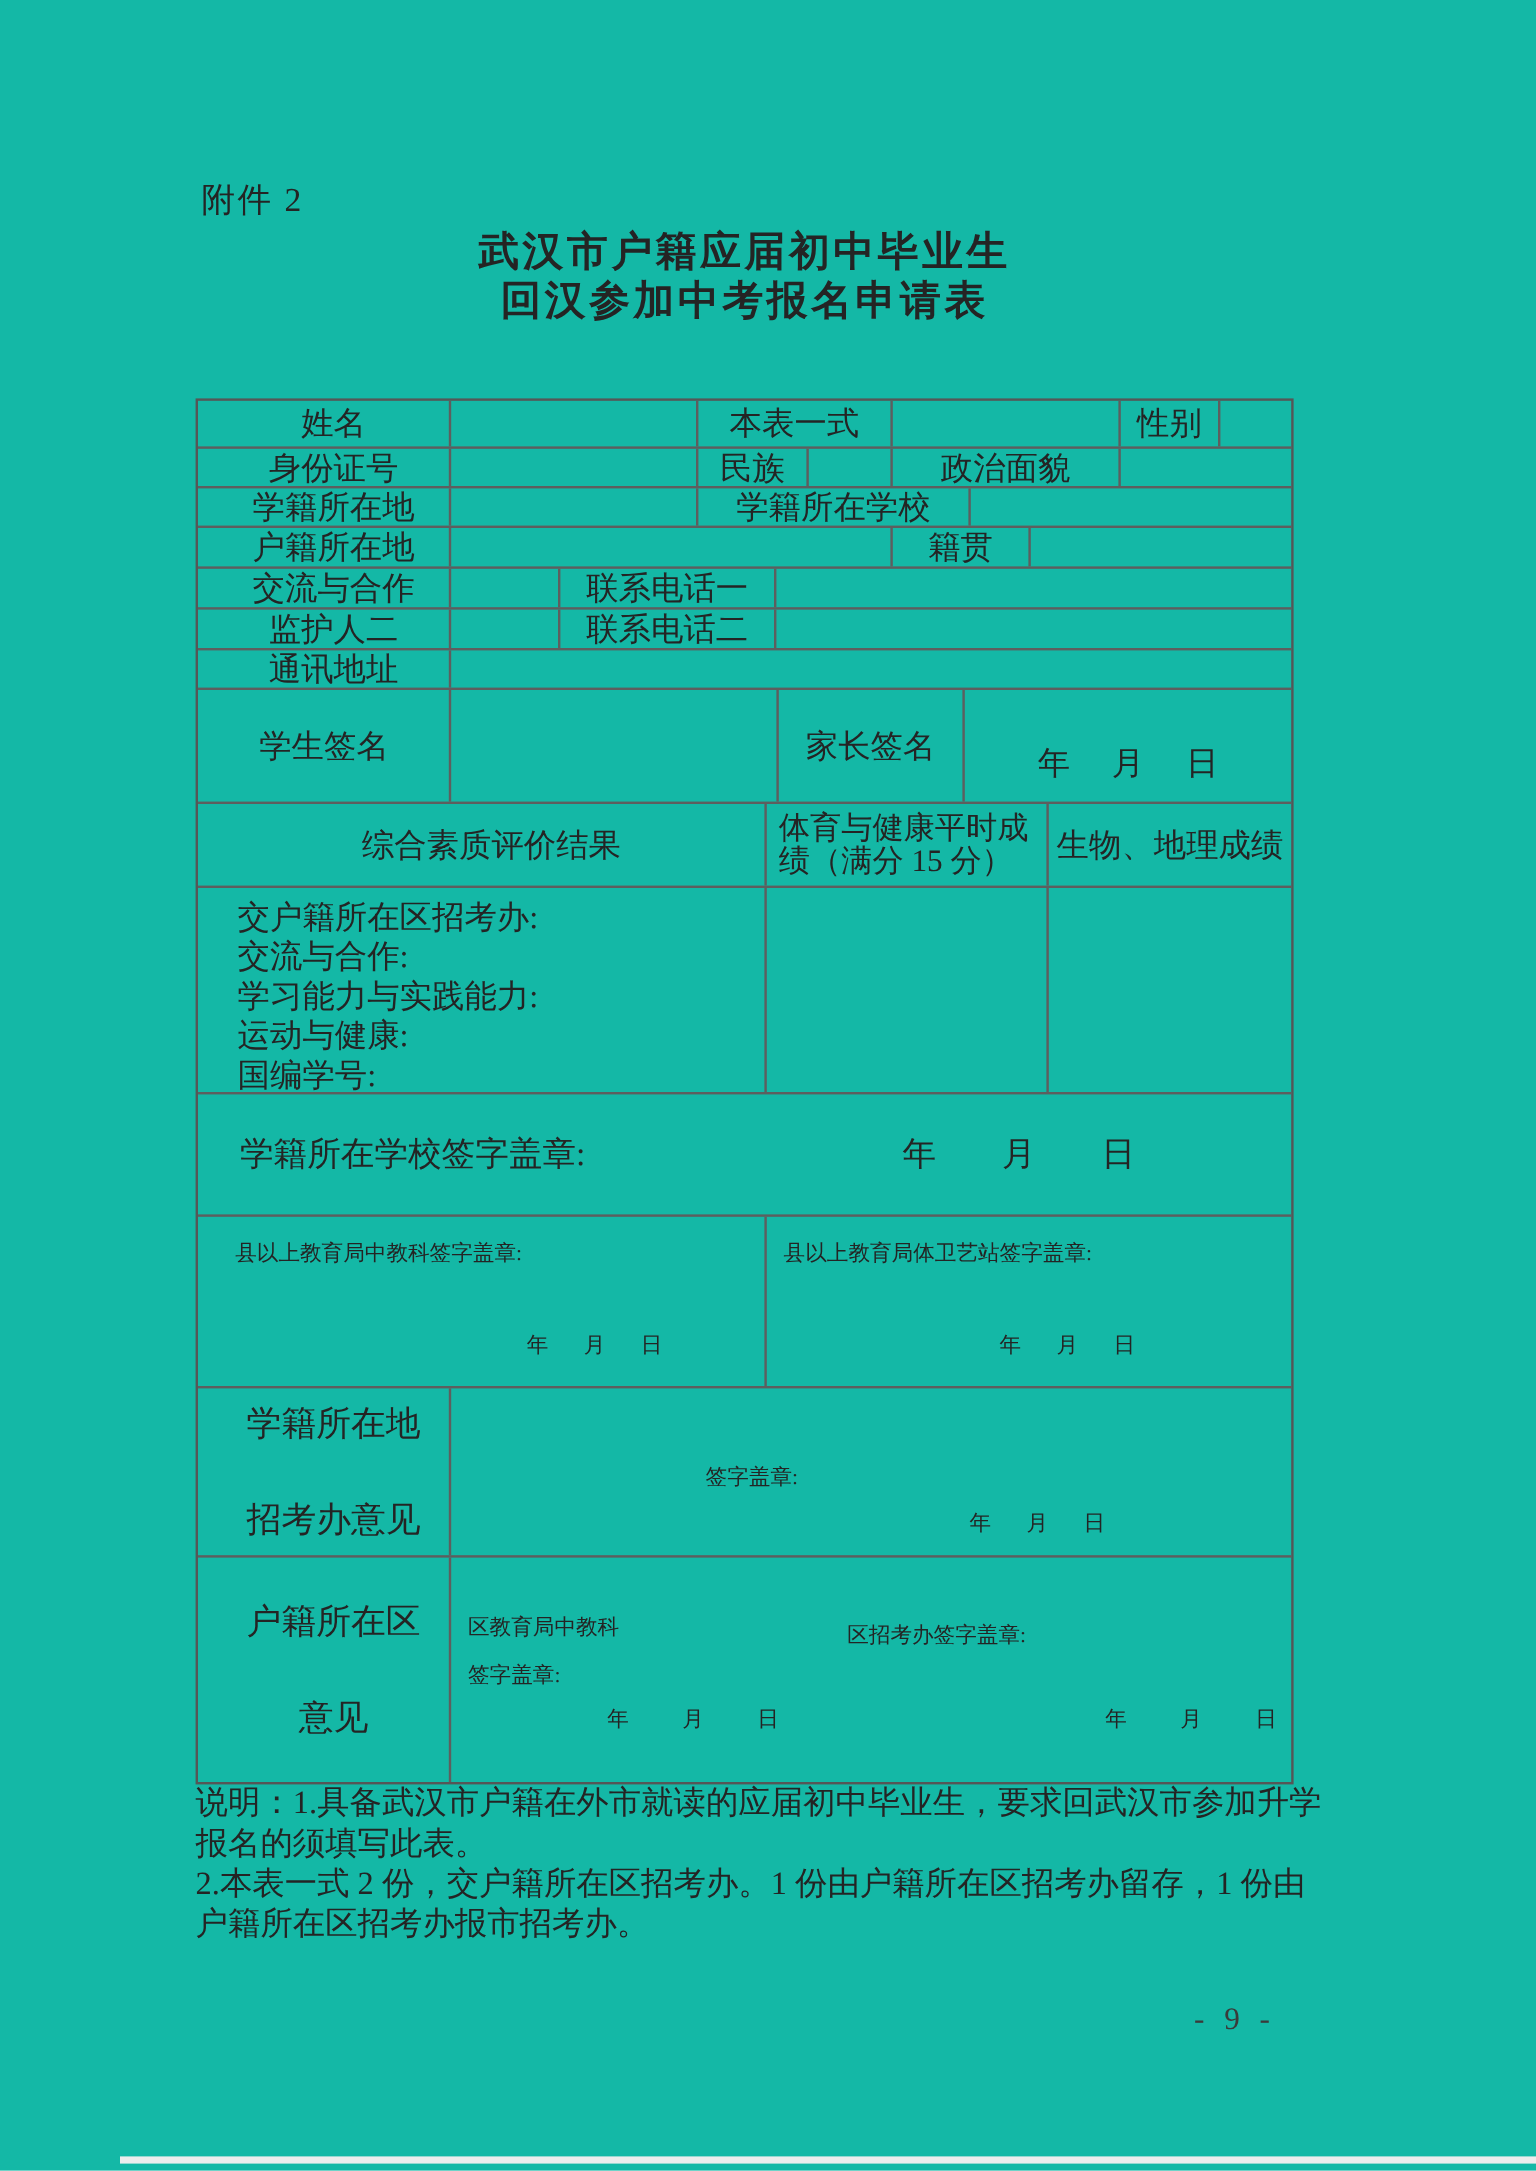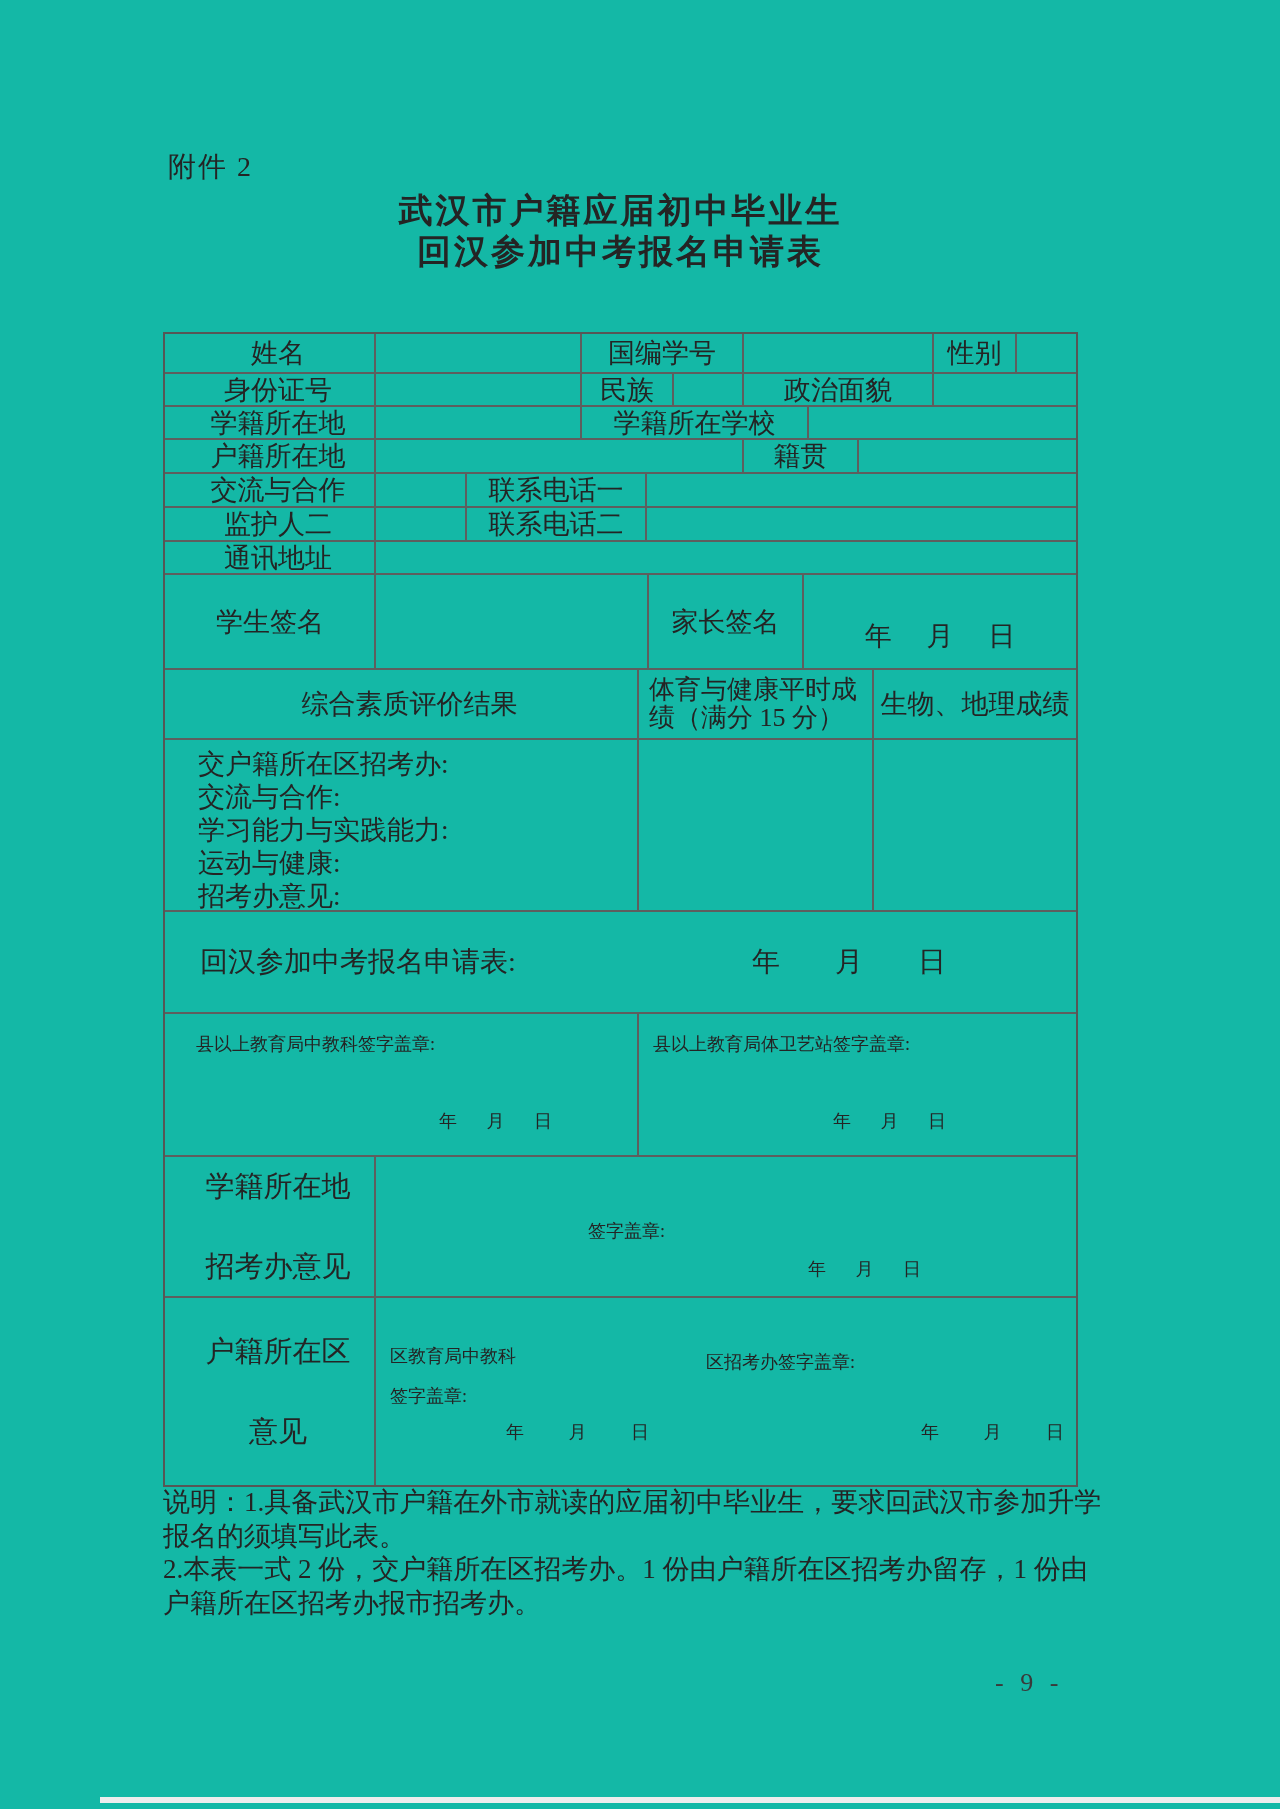--- a/index.html
+++ b/index.html
@@ -49,21 +49,21 @@
   </div>
 
   <div class="table">
 
     <div class="tr" style="height:40px">
       <div class="td c fs" style="width:194px">
           <span>姓名</span>
         </div>
       <div class="td" style="width:206px"></div>
       <div class="td c fs" style="width:162px">
-          <span>国编学号</span>
+          <span>本表一式</span>
         </div>
       <div class="td" style="width:190px"></div>
       <div class="td c fs" style="width:83px">
           <span>性别</span>
         </div>
       <div class="td"></div>
     </div>
 
     <div class="tr" style="height:33px">
       <div class="td c fs" style="width:194px">
@@ -155,29 +155,29 @@
           <span>生物、地理成绩</span>
         </div>
     </div>
 
     <div class="tr" style="height:172px">
       <div class="td quality" style="width:457px">
         <div>交户籍所在区招考办:</div>
         <div>交流与合作:</div>
         <div>学习能力与实践能力:</div>
         <div>运动与健康:</div>
-        <div>招考办意见:</div>
+        <div>国编学号:</div>
       </div>
       <div class="td" style="width:235px"></div>
       <div class="td"></div>
     </div>
 
     <div class="tr" style="height:102px">
       <div class="td seal-row">
-        <span>回汉参加中考报名申请表:</span>
+        <span>学籍所在学校签字盖章:</span>
         <span class="date ws48">年 月 日</span>
       </div>
     </div>
 
     <div class="tr" style="height:143px">
       <div class="td half" style="width:457px">
         <span class="lbl">县以上教育局中教科签字盖章:</span>
         <span class="date ws25" style="right:85px">年 月 日</span>
       </div>
       <div class="td half">

